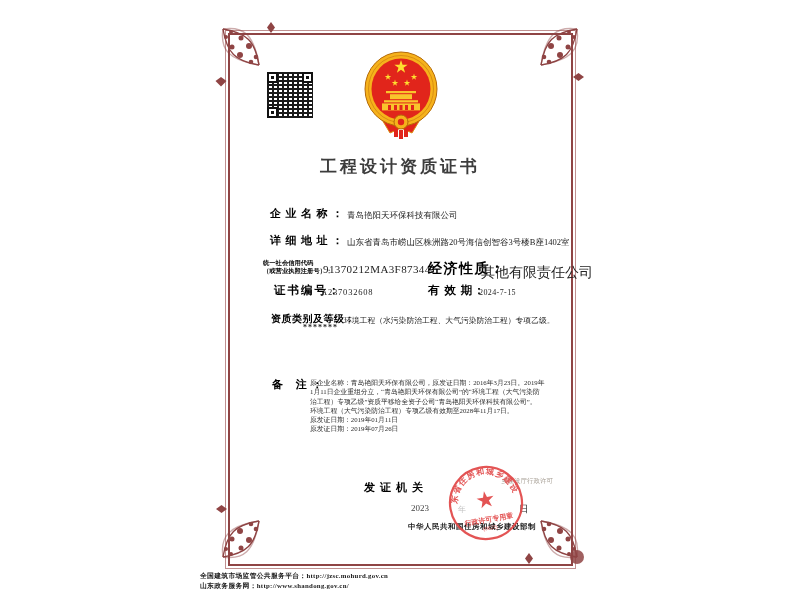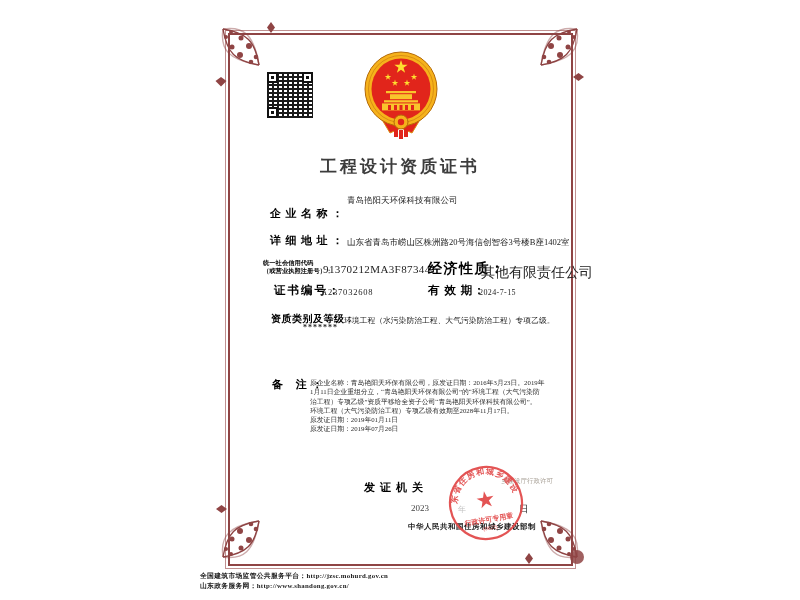--- a/index.html
+++ b/index.html
@@ -160,21 +160,21 @@
       <rect x="47" y="56" width="3" height="5"></rect>
     </g>
     <circle cx="37" cy="73" r="7" fill="#f6b21b" stroke="#b46a08" stroke-width="1"></circle>
     <circle cx="37" cy="73" r="3.2" fill="#e1251b"></circle>
   </svg>
 </div>
 
 <div class="abs title">工程设计资质证书</div>
 
 <div class="abs lbl" style="left:270px;top:206px;letter-spacing:4.5px;">企业名称：</div>
-<div class="abs val" style="left:347px;top:195px;font-family:Liberation Mono, monospace;">青岛艳阳天环保科技有限公司</div>
+<div class="abs val" style="left:347px;top:210px;font-family:Liberation Mono, monospace;">青岛艳阳天环保科技有限公司</div>
 
 <div class="abs lbl" style="left:270px;top:233px;letter-spacing:4.5px;">详细地址：</div>
 <div class="abs val" style="left:347px;top:237px;">山东省青岛市崂山区株洲路20号海信创智谷3号楼B座1402室</div>
 
 <div class="abs small-lbl" style="left:263px;top:259px;">统一社会信用代码</div>
 <div class="abs small-lbl" style="left:263px;top:267px;">（或营业执照注册号）：</div>
 <div class="abs val" style="left:323px;top:263px;font-size:11px;letter-spacing:.4px;">91370212MA3F87344J</div>
 
 <div class="abs lbl" style="left:428px;top:260px;font-size:14px;letter-spacing:1.5px;">经济性质：</div>
 <div class="abs val" style="left:481px;top:264px;font-size:14px;">其他有限责任公司</div>

